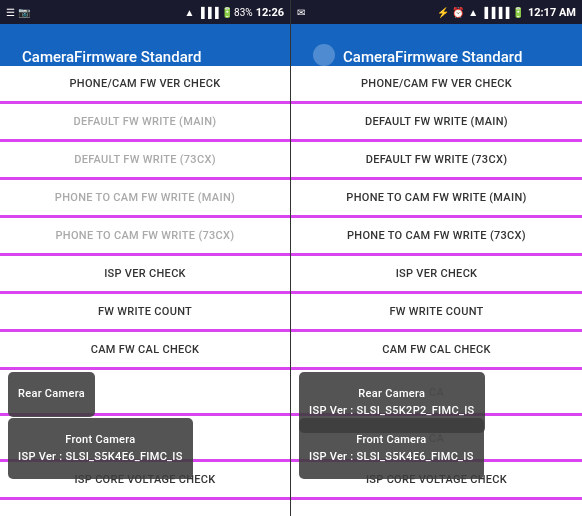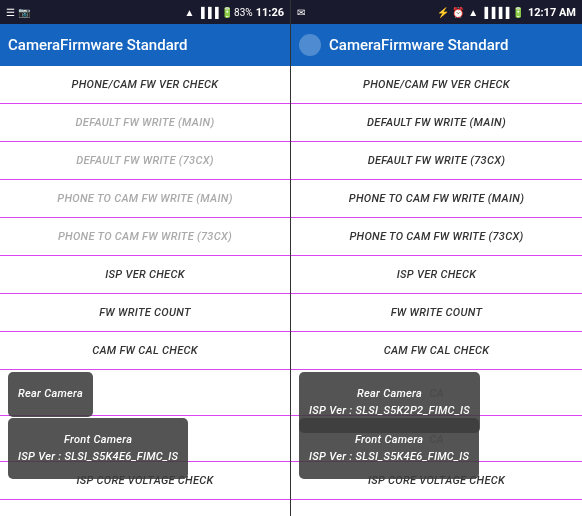--- a/index.html
+++ b/index.html
@@ -41,47 +41,46 @@
       gap: 3px;
     }
     .status-time {
       font-size: 11px;
       font-weight: bold;
     }
     .app-header {
       background: #1565c0;
       height: 42px;
       display: flex;
-      align-items: center;
-      padding: 0 8px;
+      align-items: flex-end;
+      padding: 0 22px;
       color: #fff;
       font-size: 15px;
       font-weight: 500;
     }
     .menu-list {
       flex: 1;
       display: flex;
       flex-direction: column;
       background: #fff;
       overflow: hidden;
     }
     .menu-item {
       height: 38px;
       display: flex;
       align-items: center;
       justify-content: center;
-      border-bottom: 1px solid #d946ef;
+      border-bottom: 3px solid #d946ef;
       font-size: 11px;
       font-weight: 500;
       color: #333;
       letter-spacing: 0.3px;
       position: relative;
       cursor: pointer;
       text-align: center;
-      font-style: italic;
     }
     .menu-item.dimmed {
       color: #aaa;
     }
     .tooltip-container {
       position: relative;
     }
     .tooltip {
       position: absolute;
       left: 8px;
@@ -111,21 +110,21 @@
     <div class="phone-panel">
       <div class="status-bar">
       <div class="status-bar-left">
         <span>☰</span>
         <span>📷</span>
       </div>
       <div class="status-bar-right">
         <span>▲</span>
         <span>▐▐▐</span>
         <span>🔋83%</span>
-        <span class="status-time">11:26</span>
+        <span class="status-time">12:26</span>
       </div>
     </div>
       <div class="app-header">
         <span>CameraFirmware Standard</span>
       </div>
       <div class="menu-list">
         <div class="menu-item">PHONE/CAM FW VER CHECK</div>
         <div class="menu-item dimmed">DEFAULT FW WRITE (MAIN)</div>
         <div class="menu-item dimmed">DEFAULT FW WRITE (73CX)</div>
         <div class="menu-item dimmed">PHONE TO CAM FW WRITE (MAIN)</div>

